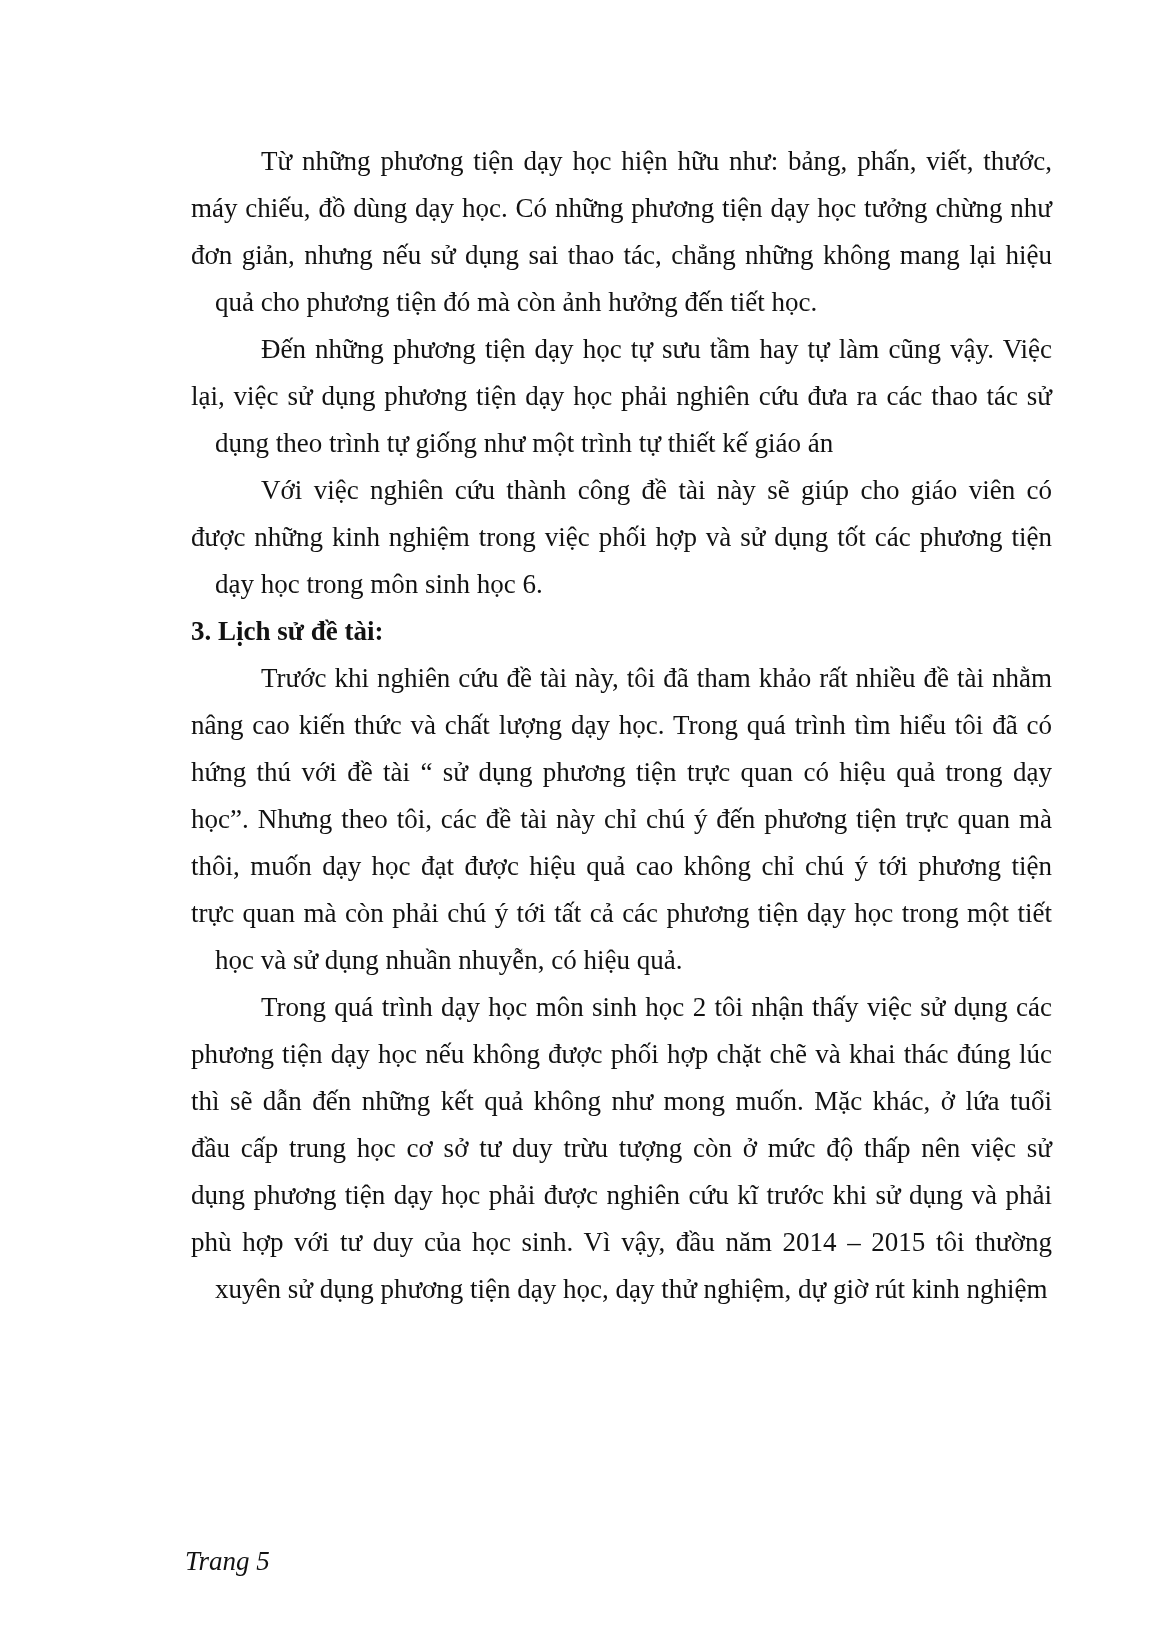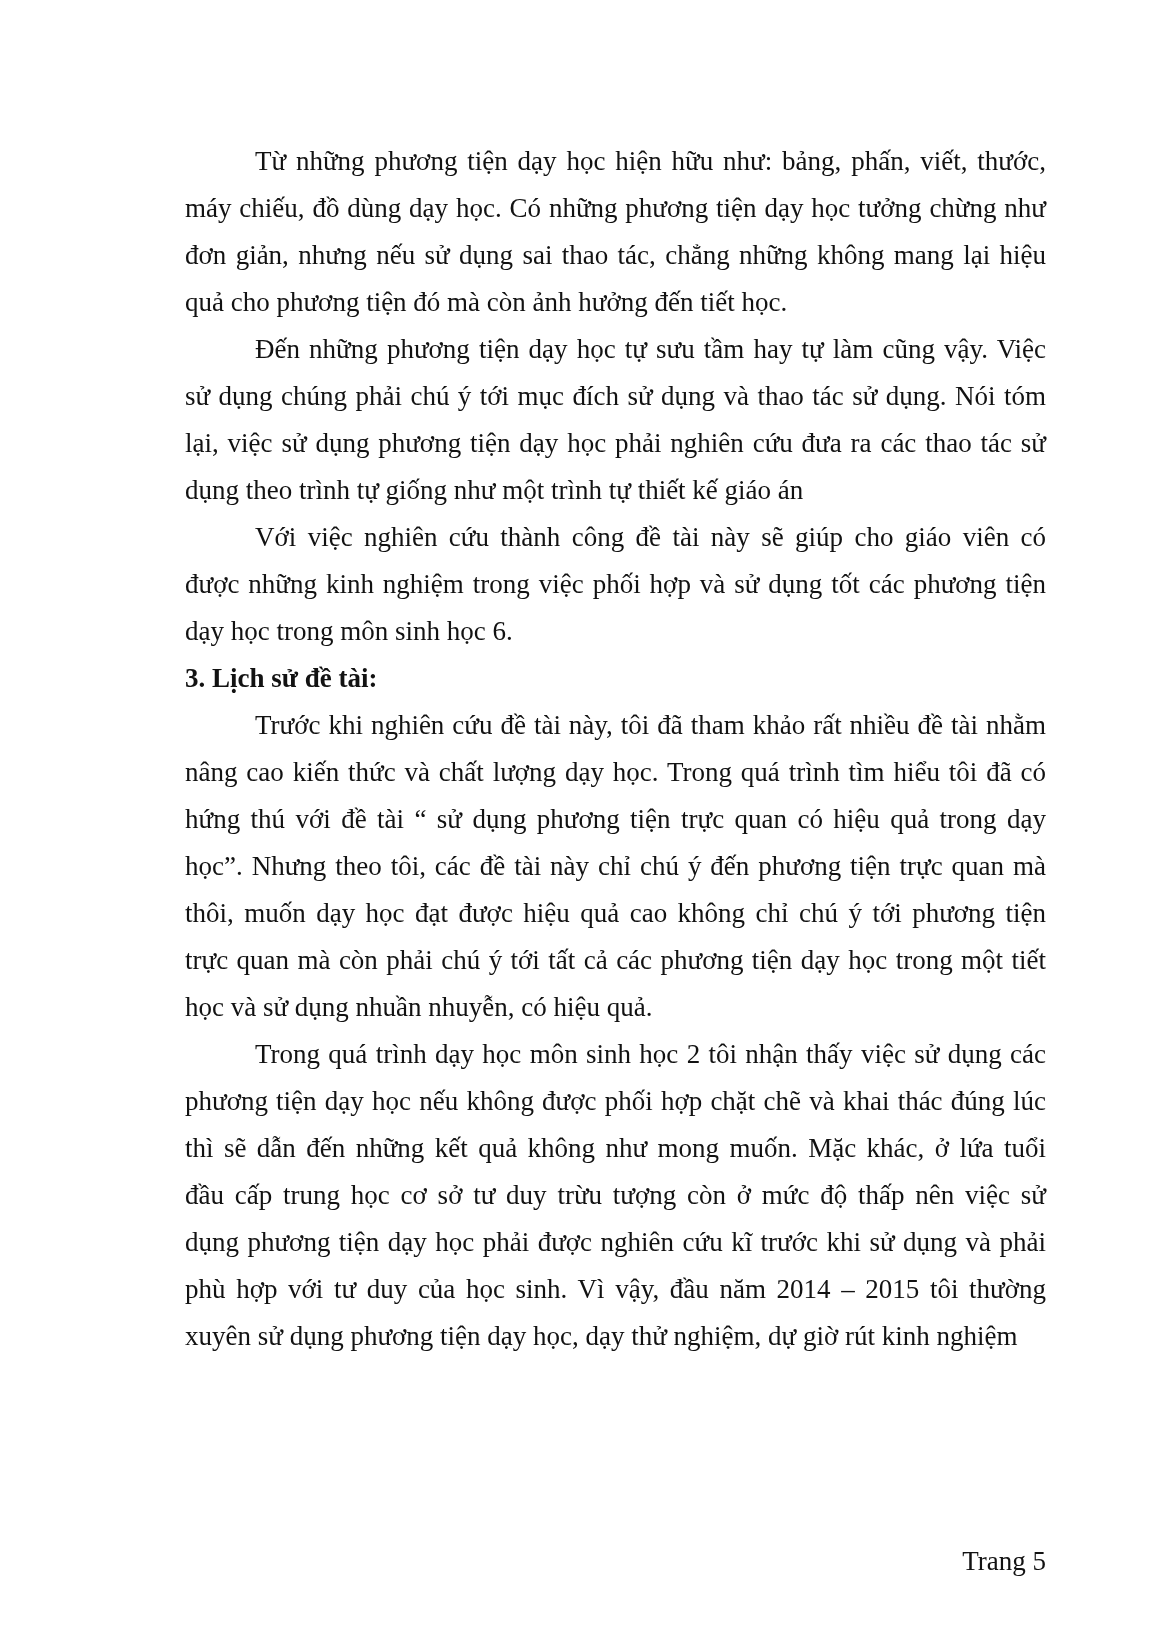--- a/index.html
+++ b/index.html
@@ -11,73 +11,74 @@
     position: relative;
     width: 1158px;
     height: 1637px;
     background: #ffffff;
     font-family: "Liberation Serif", "DejaVu Serif", serif;
     color: #121212;
     overflow: hidden;
   }
   .content {
     position: absolute;
-    left: 185px;
+    left: 191px;
     top: 138px;
     width: 861px;
     font-size: 27px;
     line-height: 47px;
   }
   .para {
     margin: 0;
     padding: 0;
   }
   .line {
     display: block;
     text-align: justify;
     text-align-last: justify;
   }
   .line.end {
     text-align-last: left;
+    margin-left: 24px;
   }
   .line.indent {
     text-indent: 70px;
   }
   .heading-line {
     display: block;
     font-weight: bold;
     text-align: right;
     text-align-last: left;
   }
   .footer {
     position: absolute;
     left: 185px;
     top: 1538px;
     width: 861px;
-    text-align: right;
+    text-align: left;
     font-size: 27px;
     line-height: 47px;
+    font-style: italic;
   }
 </style>
 </head>
 <body>
 
 <div class="page">
   <div class="content">
 
     <p class="para">
       <span class="line indent">Từ những phương tiện dạy học hiện hữu như: bảng, phấn, viết, thước,</span>
       <span class="line">máy chiếu, đồ dùng dạy học. Có những phương tiện dạy học tưởng chừng như</span>
       <span class="line">đơn giản, nhưng nếu sử dụng sai thao tác, chẳng những không mang lại hiệu</span>
       <span class="line end">quả cho phương tiện đó mà còn ảnh hưởng đến tiết học.</span>
     </p>
 
     <p class="para">
       <span class="line indent">Đến những phương tiện dạy học tự sưu tầm hay tự làm cũng vậy. Việc</span>
-      <span class="line">sử dụng chúng phải chú ý tới mục đích sử dụng và thao tác sử dụng. Nói tóm</span>
       <span class="line">lại, việc sử dụng phương tiện dạy học phải nghiên cứu đưa ra các thao tác sử</span>
       <span class="line end">dụng theo trình tự giống như một trình tự thiết kế giáo án</span>
     </p>
 
 
     <p class="para">
       <span class="line indent">Với việc nghiên cứu thành công đề tài này sẽ giúp cho giáo viên có</span>
       <span class="line">được những kinh nghiệm trong việc phối hợp và sử dụng tốt các phương tiện</span>
       <span class="line end">dạy học trong môn sinh học 6.</span>
     </p>

